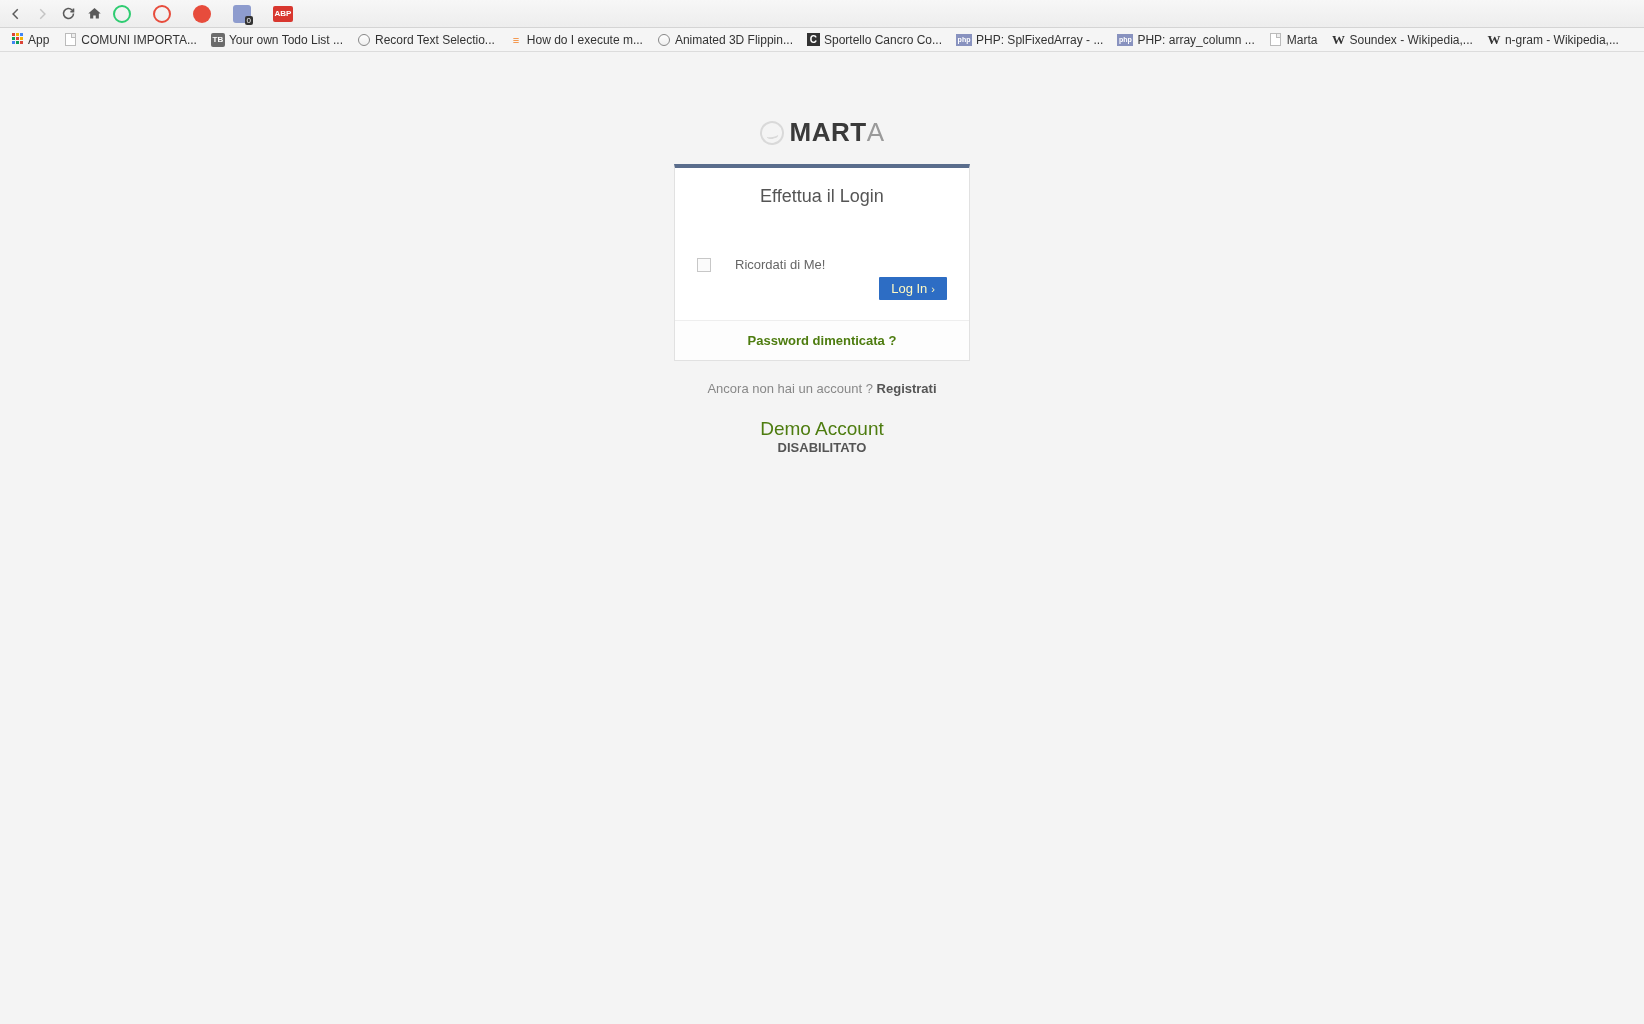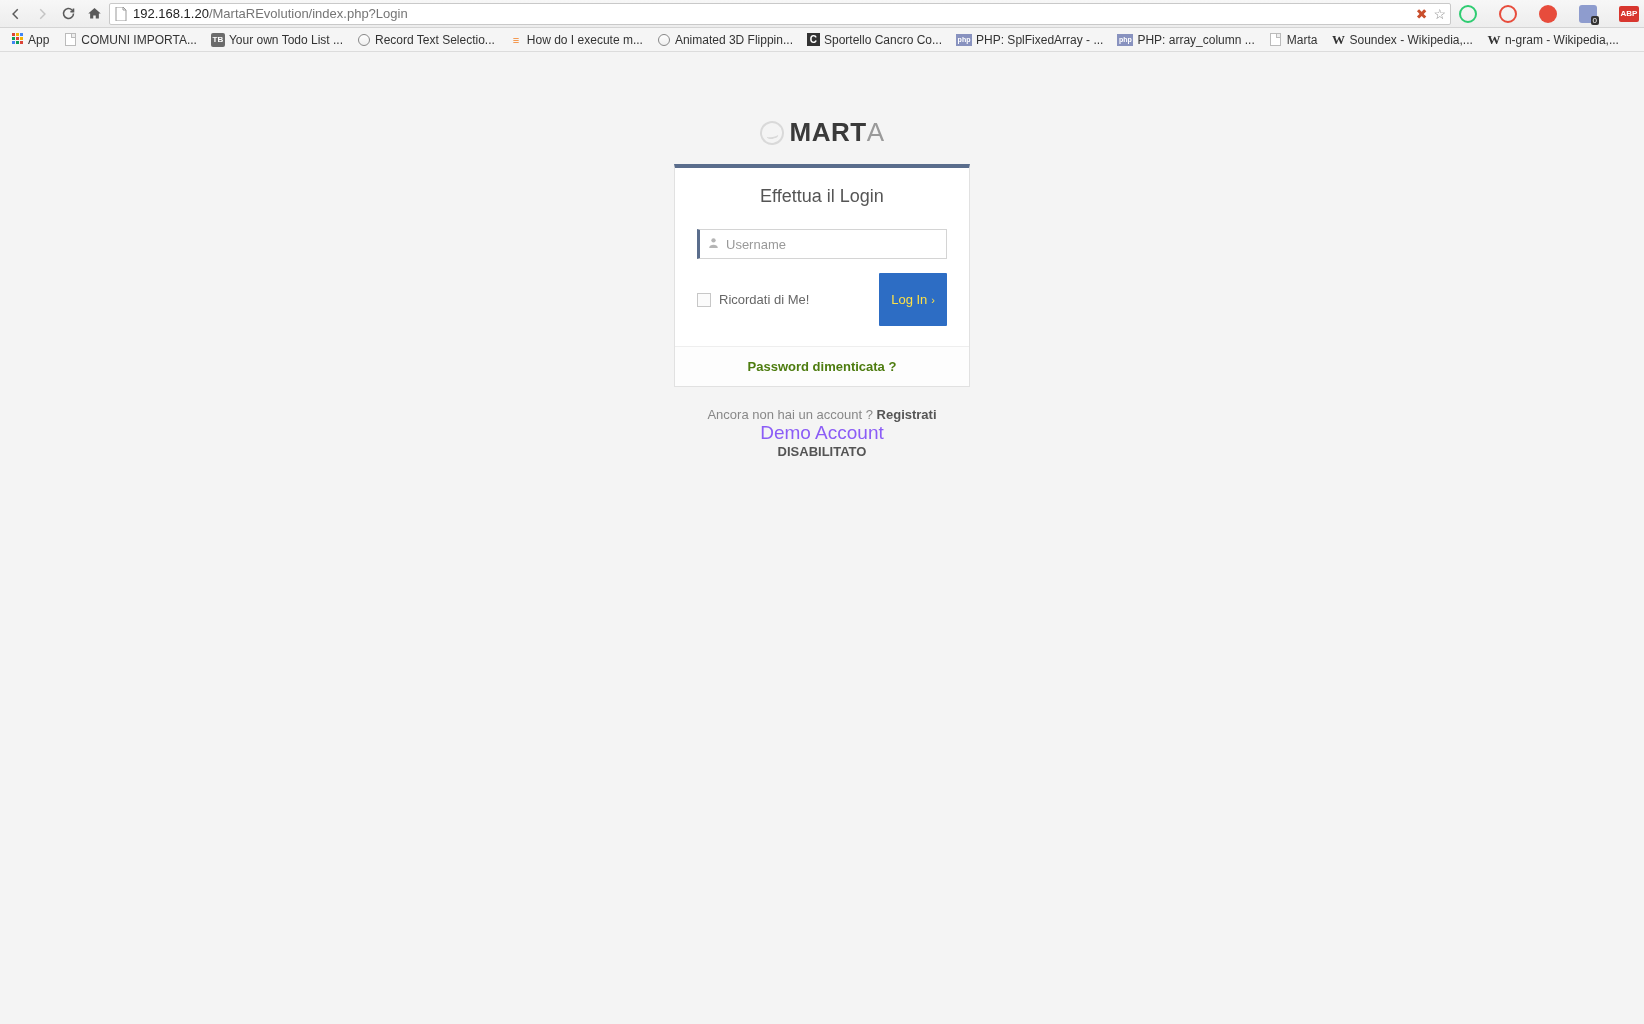--- a/index.html
+++ b/index.html
@@ -133,40 +133,40 @@
       height: 30px;
       display:flex; align-items:center;
     }
     .input-wrap .ico { width:26px; text-align:center; color:#b5b5b5; font-size:13px;}
     .input-wrap input {
       border:none; outline:none; flex:1; height:100%;
       font-size: 13px; color:#555; padding-right:8px;
     }
     .input-wrap input::placeholder{ color:#999; }
     .row-actions { display:flex; align-items:center; justify-content:space-between; margin-top: 14px;}
-    .checkbox-wrap { display:flex; align-items:center; gap:8px; font-size:13px; color:#666;}
+    .checkbox-wrap { display:flex; align-items:center; gap:24px; font-size:13px; color:#666;}
     .chk {
       width:14px; height:14px; border:1px solid #c7c7c7; background:#fbfbfb;
     }
     .btn-login {
-      background:#2d6dc4; color:#fde047; border:none;
-      padding: 19px 12px; font-size:13px; border-radius:1px;
+      background:#2d6dc4; color:#fef9c3; border:none;
+      padding: 4px 12px; font-size:13px; border-radius:1px;
       cursor:pointer;
-      display:flex; align-items:center; gap:4px;
+      display:flex; align-items:center; gap:4px;margin-top:48px;
     }
     .btn-login .chev{ font-size:11px;}
     .login-footer {
       border-top:1px solid #eee;
       padding: 12px 0; text-align:center;
       font-size:13px; font-weight:600; color:#4d7c0f;
       background:#fdfdfd;
     }
     .below-card { text-align:center; margin-top: 20px; font-size:13px; color:#888;}
     .below-card b { color:#555; font-weight:700;}
-    .demo-title { font-size:19px; color:#8b5cf6; font-weight:400;}
+    .demo-title { margin-top: 22px; font-size:19px; color:#4d7c0f; font-weight:400;}
     .demo-status { font-size:13px; font-weight:700; color:#555;}
   </style>
 </head>
 <body>
 
 <div class="chrome-toolbar">
   <div class="nav-btn">
     <svg width="14" height="14" viewBox="0 0 24 24" fill="none" stroke="#5a5a5a" stroke-width="2.5">
         <path d="M15 4 L7 12 L15 20"></path>
       </svg>
@@ -179,34 +179,20 @@
   <div class="nav-btn">
     <svg width="15" height="15" viewBox="0 0 24 24" fill="none" stroke="#5a5a5a" stroke-width="2.5">
         <path d="M20 12a8 8 0 1 1-2.34-5.66L20 9"></path>
         <path d="M20 4v5h-5"></path>
       </svg>
   </div>
   <div class="nav-btn">
     <svg width="15" height="15" viewBox="0 0 24 24" fill="#5a5a5a">
         <path d="M12 3 L2 12h3v8h5v-5h4v5h5v-8h3z"></path>
       </svg>
-  </div>
-  <div class="url-bar">
-    <span class="page-icon">
-      <svg width="12" height="14" viewBox="0 0 12 14">
-          <path d="M1 0h7l3 3v11H1z" fill="#fff" stroke="#999"></path>
-          <path d="M8 0v3h3" fill="none" stroke="#999"></path>
-        </svg>
-    </span>
-    <span class="url-host">192.168.1.20</span>
-      <span class="url-path">/MartaREvolution/index.php?Login</span>
-    <div class="url-actions">
-      <span class="ext-x">✖</span>
-      <span class="star-icon">☆</span>
-    </div>
   </div>
   <div class="ext-icons">
     <div class="ext-circle ext-green-ring"></div>
     <div class="ext-circle ext-red-ring"></div>
     <div class="ext-circle ext-red-fill"></div>
     <div class="ext-purple"></div>
     <div class="ext-abp">ABP</div>
   </div>
 </div>
 
@@ -282,29 +268,20 @@
 <div class="content">
   <div class="logo-row">
     <div class="logo-mark"></div>
     <div class="logo-text"><b>MART</b><span class="thin">A</span></div>
   </div>
 
   <div class="login-card">
     <div class="login-body">
       <div class="login-title">Effettua il Login</div>
 
-      <div class="input-wrap">
-        <span class="ico">
-          <svg width="13" height="13" viewBox="0 0 24 24" fill="#b5b5b5">
-              <circle cx="12" cy="8" r="4"></circle>
-              <path d="M4 22c0-4 4-6 8-6s8 2 8 6"></path>
-            </svg>
-        </span>
-        <input type="text" placeholder="Username" style="">
-      </div>
 
 
       <div class="row-actions">
         <label class="checkbox-wrap">
           <span class="chk"></span>
           <span>Ricordati di Me!</span>
         </label>
         <button class="btn-login">
           <span>Log In</span>
           <span class="chev">›</span>

